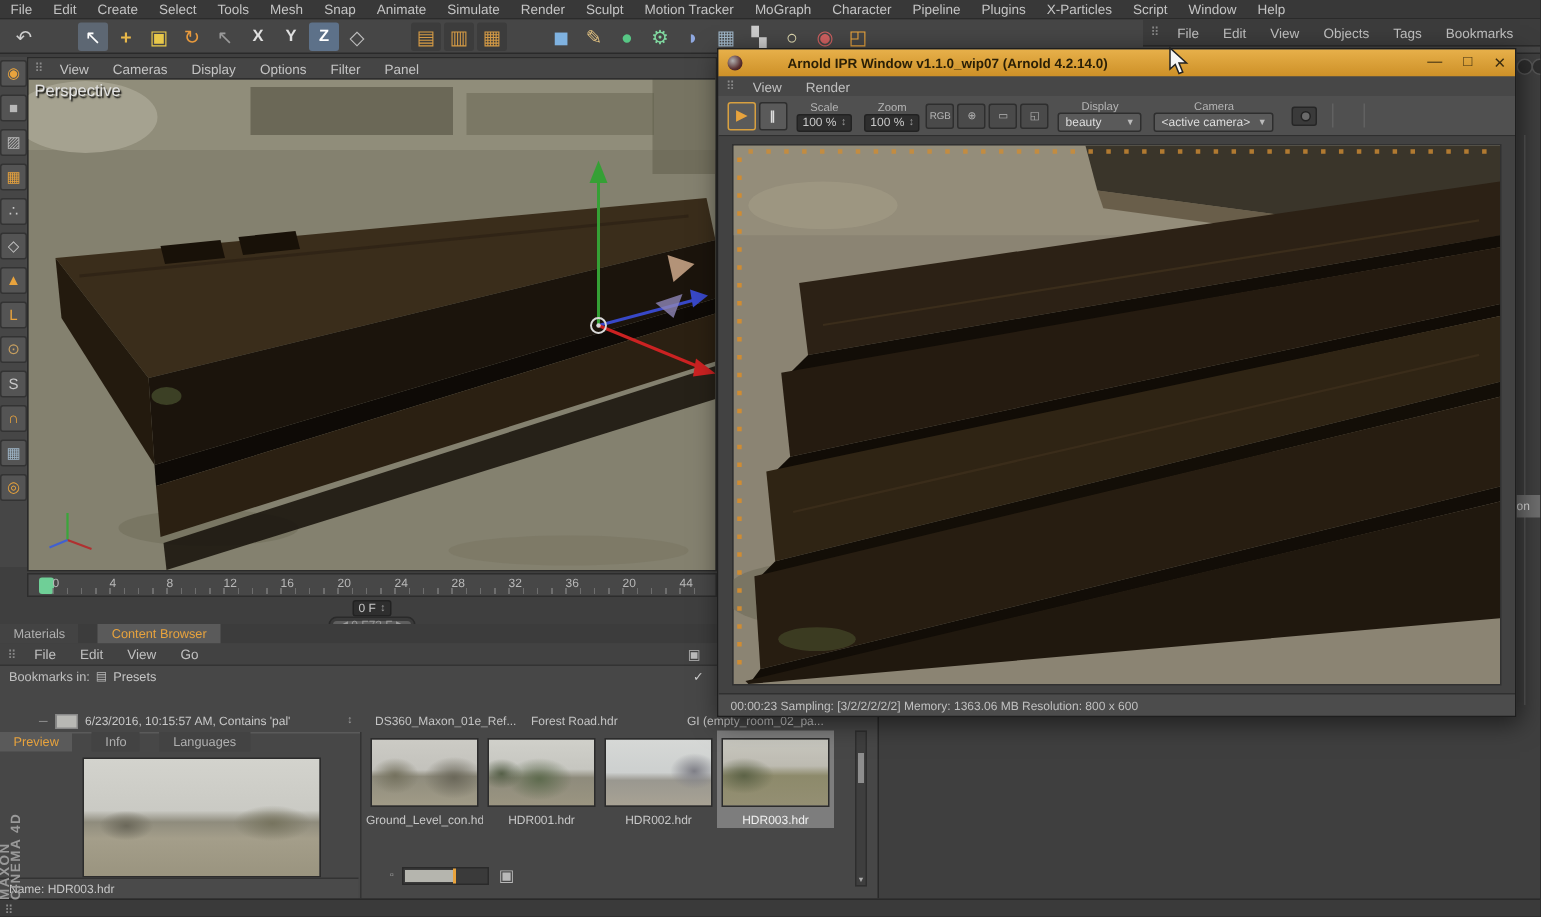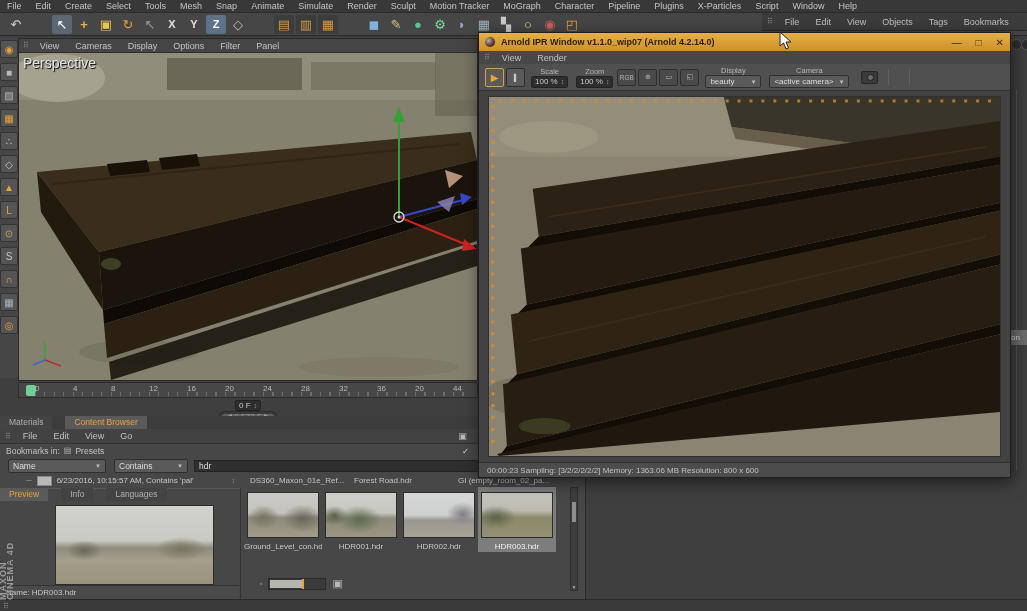--- a/index.html
+++ b/index.html
@@ -44,21 +44,21 @@
   .name-model-mode,.name-texture-mode{color:#b8b8b8;}
   .name-points-mode,.name-edges-mode,.name-snap-3d{color:#c8c8c8;}
   .name-viewport-solo{color:#c8a060;} .name-lock-workplane{color:#9fb6c8;}
   
   #viewport{left:18px;top:38px;width:460px;height:343px;background:#55544a;border:1px solid #2a2a2a;box-sizing:border-box;}
   #vp-menu{position:absolute;left:0;top:0;width:100%;height:13px;background:#454545;border-bottom:1px solid #2e2e2e;
            display:flex;align-items:center;font-size:9px;z-index:3;}
   #vp-menu .grip{margin:0 4px;}
   #vp-menu span.mi{padding:0 8px;color:#c4c4c4;}
   #vp-canvas{position:absolute;left:0;top:13px;width:458px;height:328px;overflow:hidden;}
-  #vp-label{position:absolute;left:4px;top:3px;font-size:14px;color:#e2e2e2;text-shadow:1px 1px 1px #000;z-index:2;}
+  #vp-label{position:absolute;left:4px;top:3px;font-size:11px;color:#e2e2e2;text-shadow:1px 1px 1px #000;z-index:2;}
   
   #timeline{left:18px;top:382px;width:460px;height:16px;background:#474747;border:1px solid #2d2d2d;box-sizing:border-box;}
   #tl-marker{position:absolute;left:7px;top:2px;width:10px;height:11px;background:#6fcf97;border-radius:2px;}
   #tl-ticks{position:absolute;left:16px;top:1px;display:flex;font-size:8px;color:#b8b8b8;}
   #tl-ticks span{width:38px;flex:0 0 auto;}
   #tl-ruler{position:absolute;left:16px;bottom:1px;width:436px;height:4px;
             background:repeating-linear-gradient(90deg,#6e6e6e 0 1px,transparent 1px 9.5px);}
   
   #transport{left:18px;top:400px;width:460px;height:15px;display:flex;align-items:center;font-size:8px;flex-direction:column;}
   .fld{background:#2e2e2e;border:1px solid #222;color:#c8c8c8;height:11px;display:flex;align-items:center;
@@ -146,21 +146,21 @@
   #statusbar .grip{margin-left:3px;}
   
   #right-tab{left:1004px;top:330px;width:23px;height:15px;background:#6e6e6e;color:#ddd;font-size:8px;
              line-height:15px;padding-left:3px;box-sizing:border-box;z-index:5;}
   .dark-dot{width:9px;height:9px;border-radius:50%;background:#2e2e2e;border:1px solid #555;position:absolute;z-index:5;}
   #right-vline{left:1016px;top:90px;width:1px;height:380px;background:#565656;z-index:4;}
   
   #arnold{left:478px;top:32px;width:533px;height:446px;background:#4c4c4c;border:1px solid #1e1e1e;
           box-shadow:2px 4px 16px rgba(0,0,0,.55);z-index:10;box-sizing:border-box;}
   #a-title{position:absolute;left:0;top:0;width:100%;height:18px;
-           background:linear-gradient(#e7b04a,#cd9027);display:flex;align-items:center;}
+           background:linear-gradient(#e7b04a,#cd9027);display:flex;align-items:center;gap:24px;}
   #a-title .aicon{width:10px;height:10px;border-radius:50%;margin:0 6px 0 6px;
                   background:radial-gradient(circle at 35% 35%, #b0b0b0, #5a3030 60%, #281010);}
   #a-title .ttext{font-size:9px;color:#2a1f06;font-weight:bold;}
   #a-title .wbtns{position:absolute;right:6px;display:flex;gap:14px;font-size:10px;color:#3a2c10;}
   #a-menu{position:absolute;left:0;top:18px;width:100%;height:13px;background:#474747;border-bottom:1px solid #303030;
           display:flex;align-items:center;font-size:9px;}
   #a-menu .grip{margin:0 5px;}
   #a-menu span.mi{padding:0 8px;color:#c0c0c0;}
   #a-toolbar{position:absolute;left:0;top:31px;width:100%;height:27px;background:#505050;border-bottom:1px solid #2f2f2f;
              display:flex;align-items:center;padding-left:6px;box-sizing:border-box;}
@@ -449,31 +449,20 @@
       <span class="mi">View</span>
       <span class="mi">Go</span>
       <span class="right-ic">▣</span>
     </div>
     <div id="cb-search">
       <span class="lbl">Bookmarks in:</span>
       <span class="pic">▤</span>
       <span>Presets</span>
       <span class="check">✓</span>
     </div>
-    <div id="cb-filter">
-      <div class="dd" style="width:88px;margin-left:8px;">
-        <span>Name</span>
-          <span class="ar">▼</span>
-      </div>
-      <div class="dd" style="width:64px;margin-left:8px;">
-        <span>Contains</span>
-          <span class="ar">▼</span>
-      </div>
-      <input value="hdr" style="">
-    </div>
     <div id="cb-history">
       <span class="tree">─</span>
       <span class="swatch"></span>
       <span>6/23/2016, 10:15:57 AM, Contains 'pal'</span>
       <span class="spin">↕</span>
     </div>
     <div id="cb-left">
       <div id="pv-tabs">
 
       <div class="cb-tab active">

